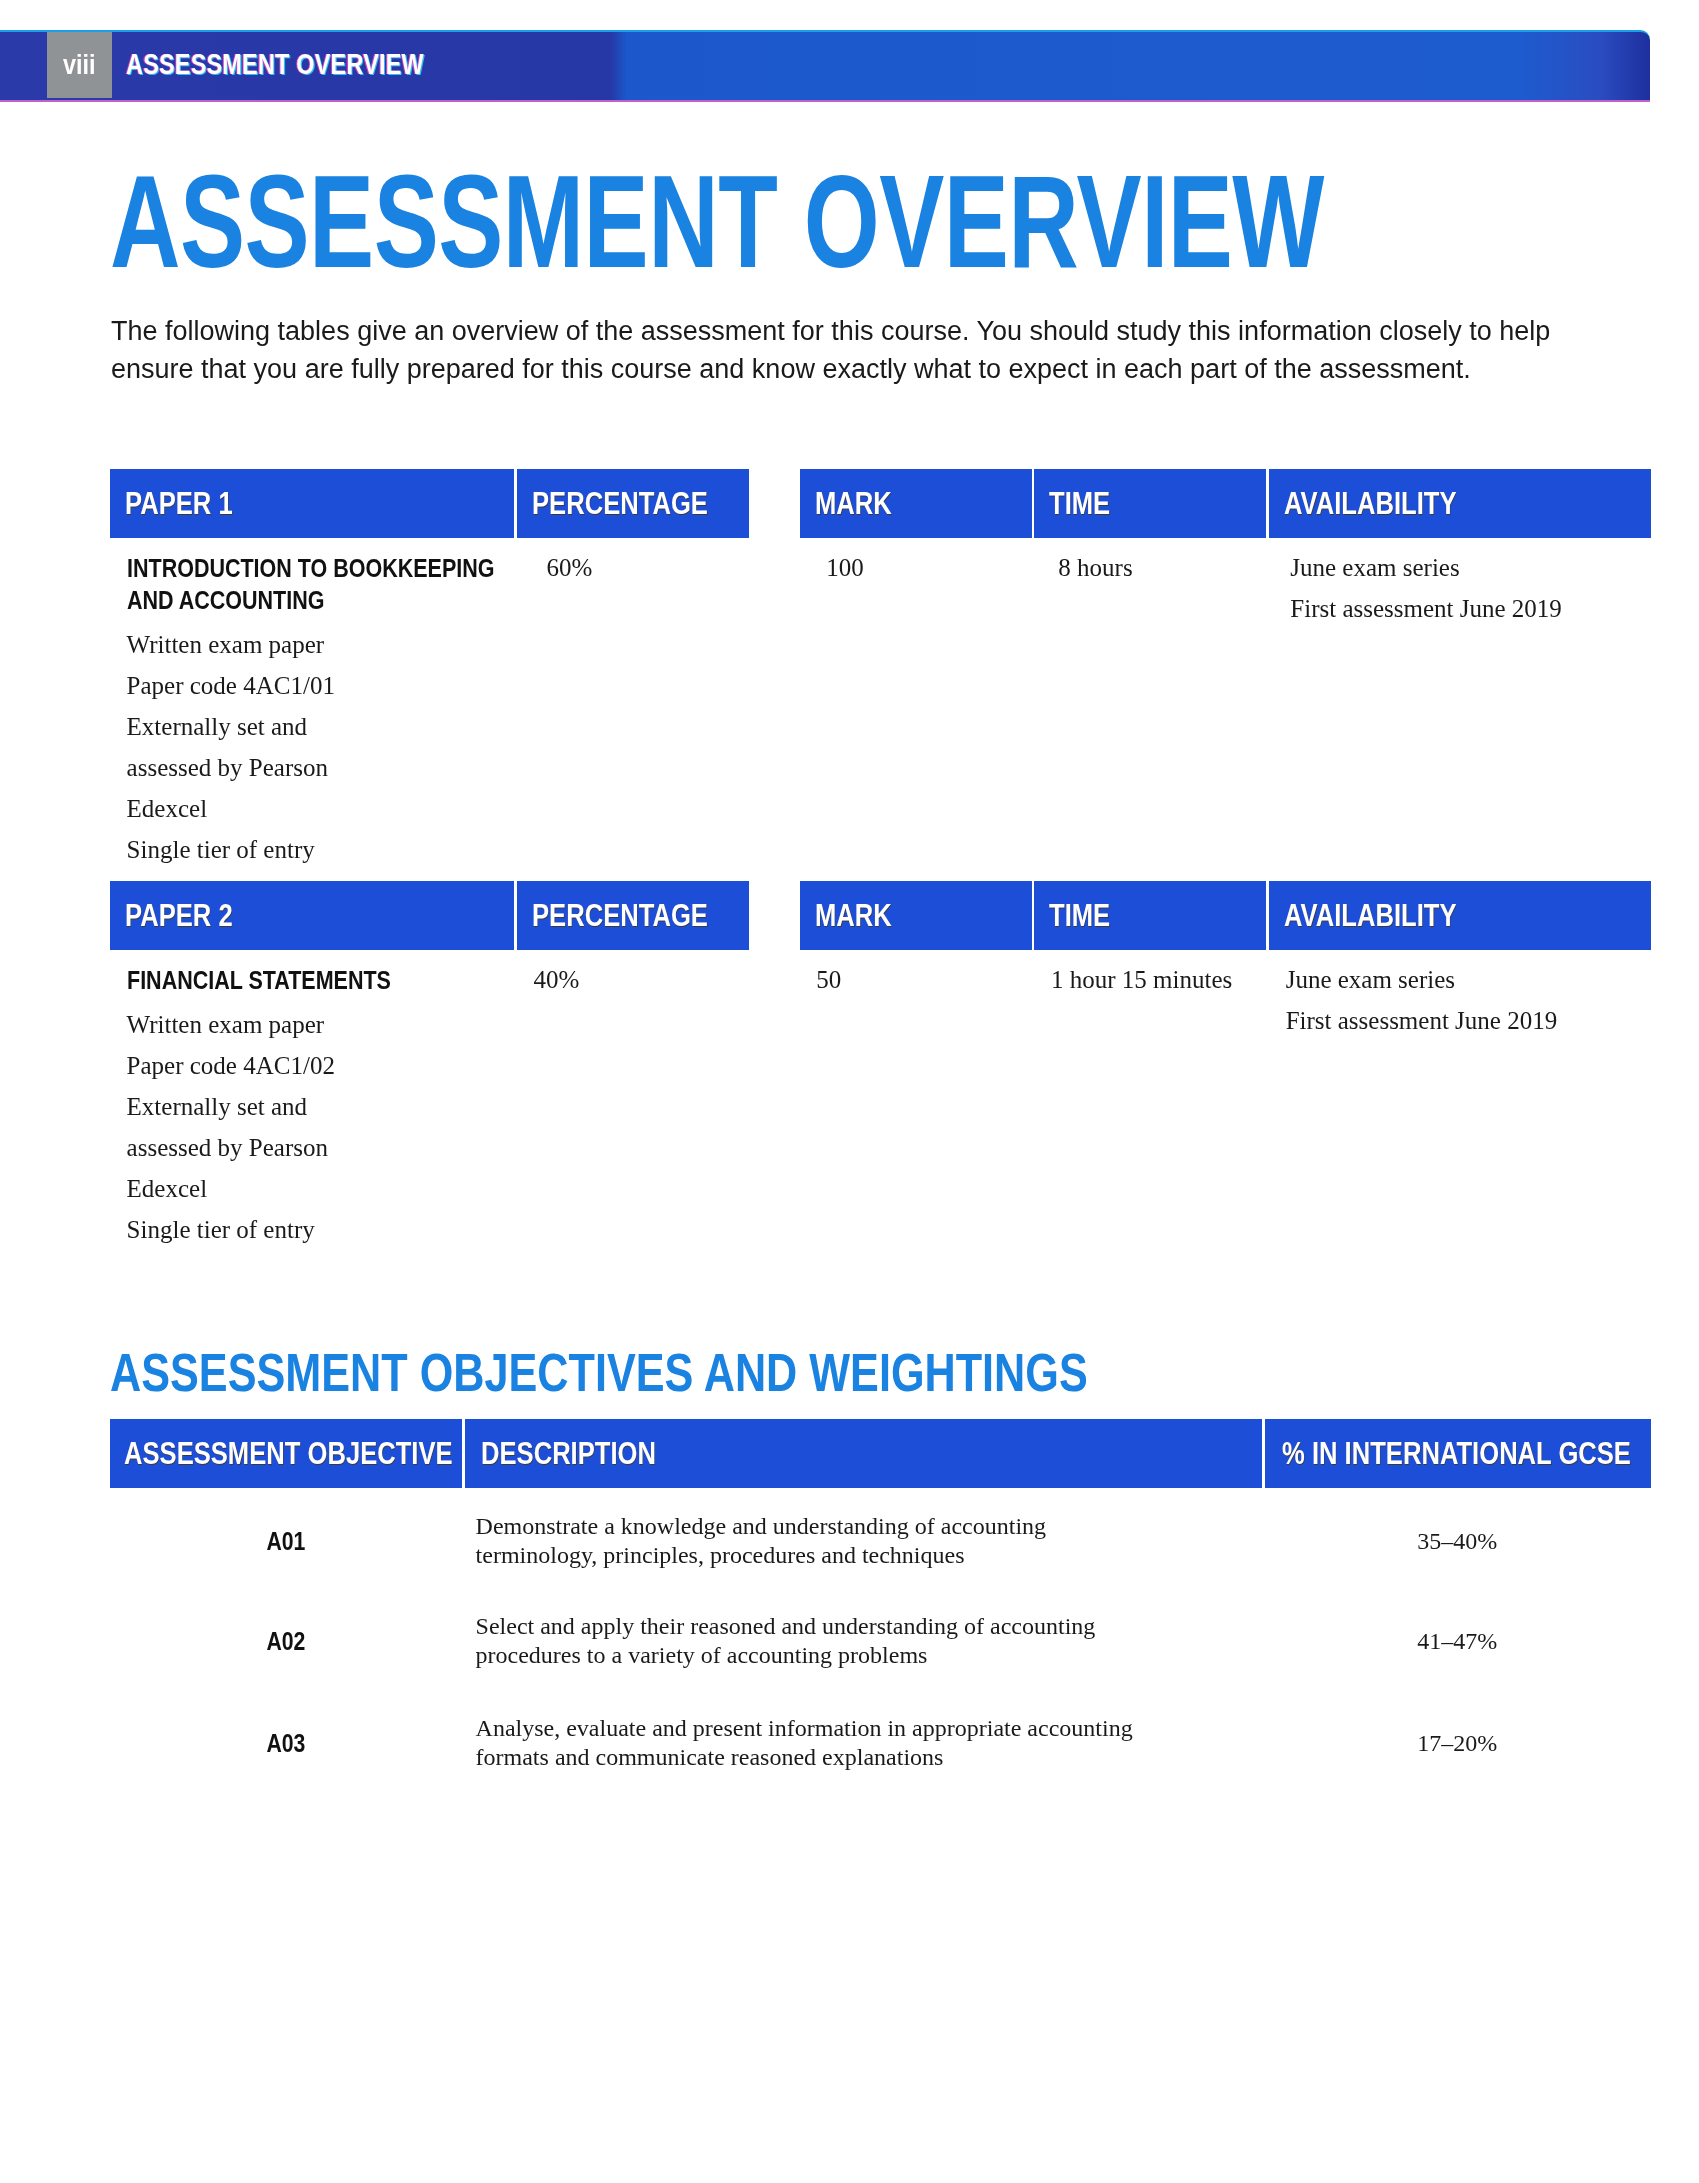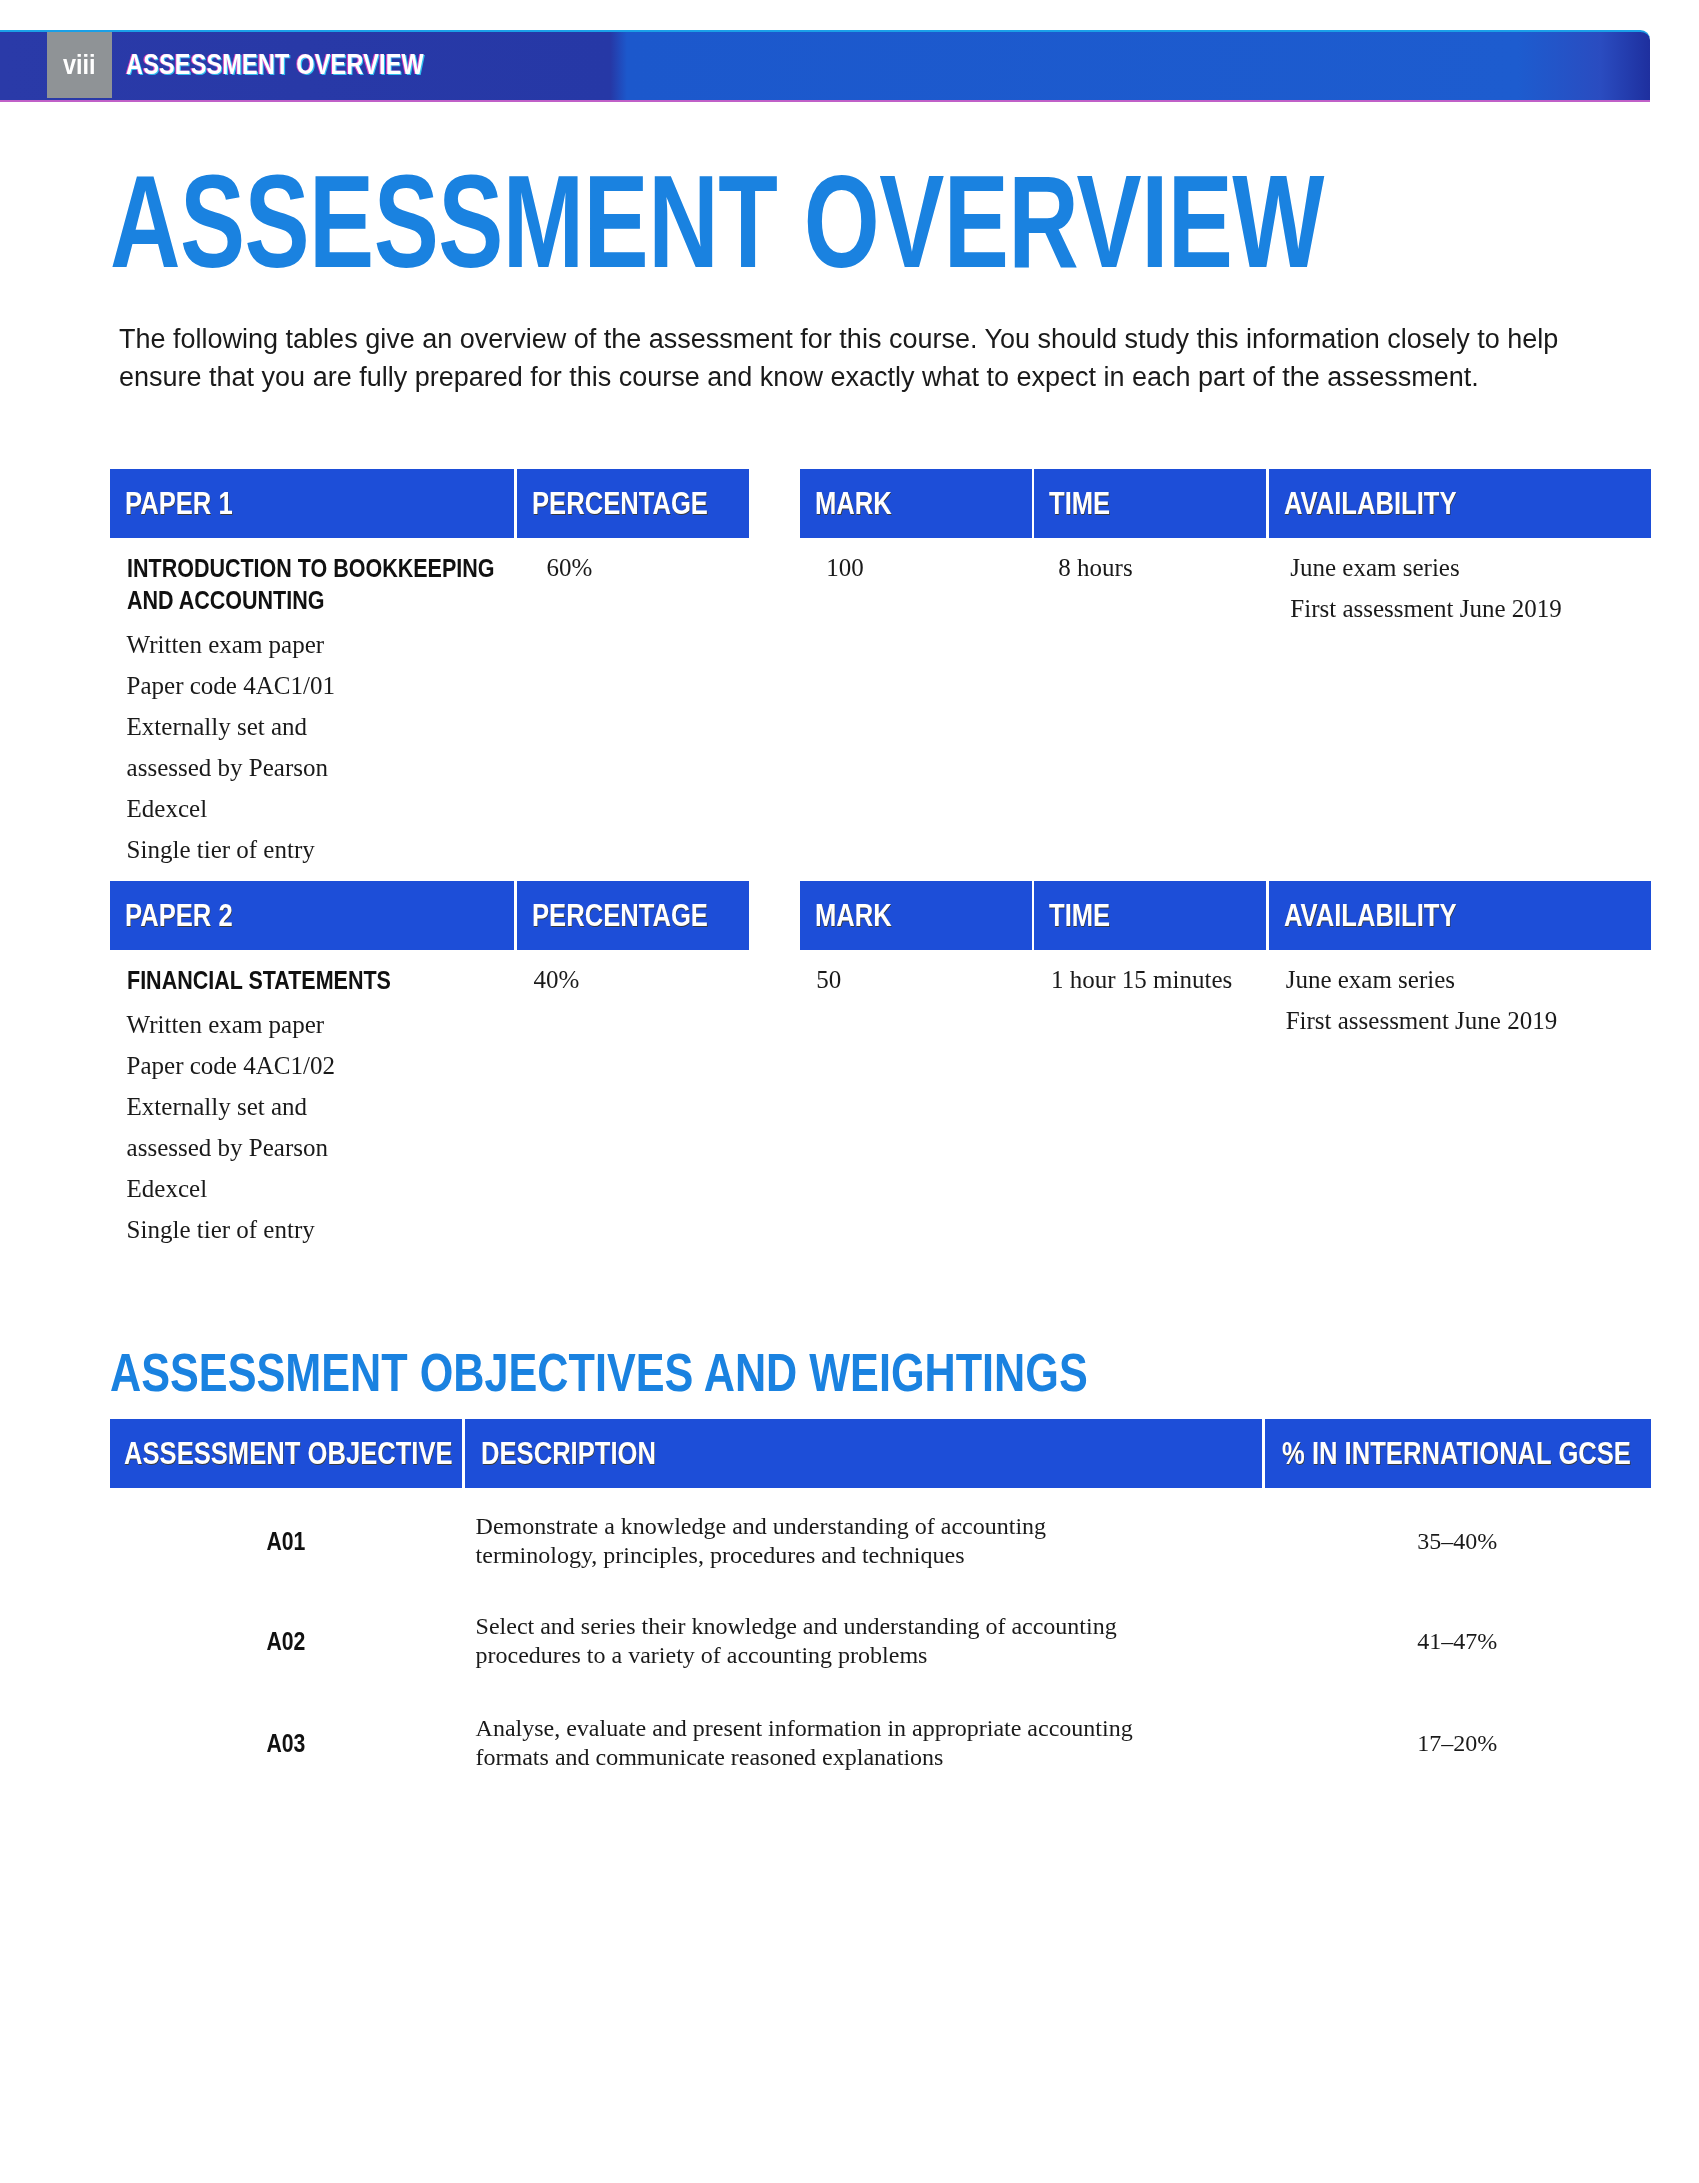--- a/index.html
+++ b/index.html
@@ -43,21 +43,21 @@
 <body>
 
 <div class="band"></div>
 <div class="pagebox">
   <span class="pagenum">viii</span>
 </div>
 <div class="running-title">ASSESSMENT OVERVIEW</div>
 
 <h1 class="main-title" style="margin:0">ASSESSMENT OVERVIEW</h1>
 
-<p class="intro" style="margin:8px">The following tables give an overview of the assessment for this course. You should study this information closely to help ensure that you are fully prepared for this course and know exactly what to expect in each part of the assessment.</p>
+<p class="intro" style="margin:0">The following tables give an overview of the assessment for this course. You should study this information closely to help ensure that you are fully prepared for this course and know exactly what to expect in each part of the assessment.</p>
 
 <div class="hdr-row" style="top:469px">
   <div class="hdr-cell c1">
       <span>PAPER 1</span>
     </div>
   <div class="hdr-cell c2">
       <span>PERCENTAGE</span>
     </div>
   <div class="hdr-cell c3">
       <span>MARK</span>
@@ -158,21 +158,21 @@
   <div class="ao-desc">
     <span>Demonstrate a knowledge and understanding of accounting</span>
     <span>terminology, principles, procedures and techniques</span>
   </div>
   <div class="ao-pct">35–40%</div>
 </div>
 
 <div class="ao-row" style="top:1610px">
   <div class="ao-id"><span>A02</span></div>
   <div class="ao-desc">
-    <span>Select and series their knowledge and understanding of accounting</span>
+    <span>Select and apply their reasoned and understanding of accounting</span>
     <span>procedures to a variety of accounting problems</span>
   </div>
   <div class="ao-pct">41–47%</div>
 </div>
 
 <div class="ao-row" style="top:1712px">
   <div class="ao-id"><span>A03</span></div>
   <div class="ao-desc">
     <span>Analyse, evaluate and present information in appropriate accounting</span>
     <span>formats and communicate reasoned explanations</span>

